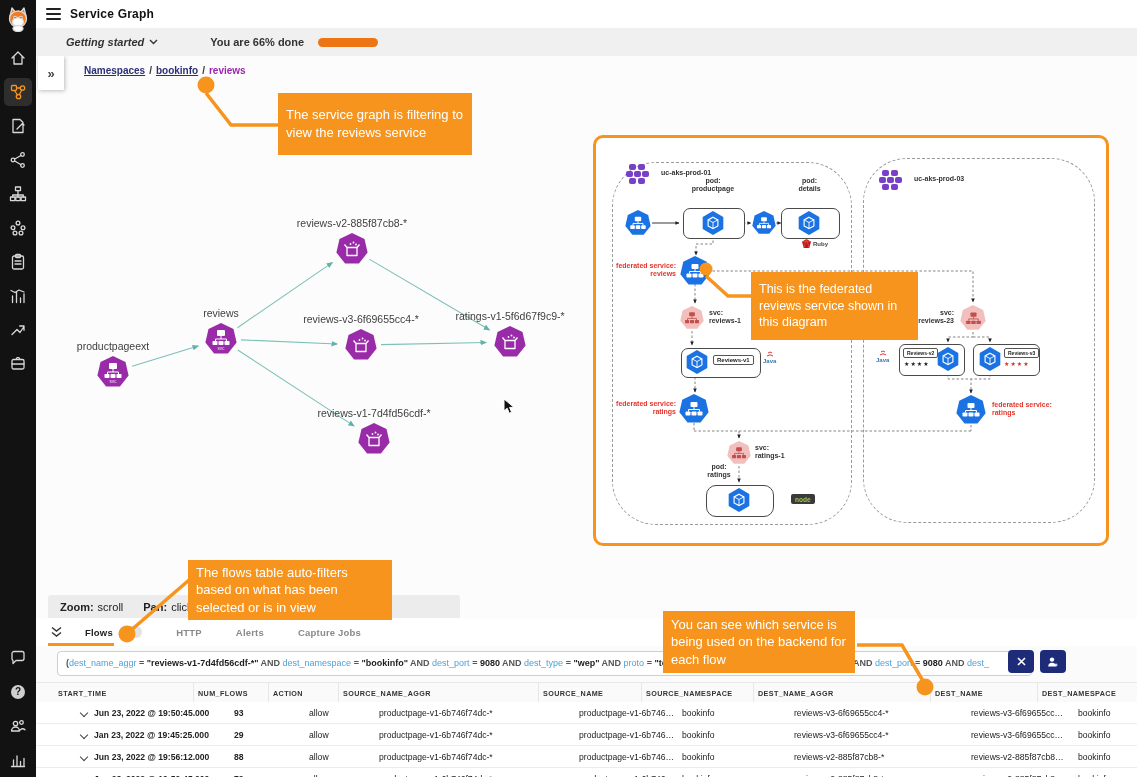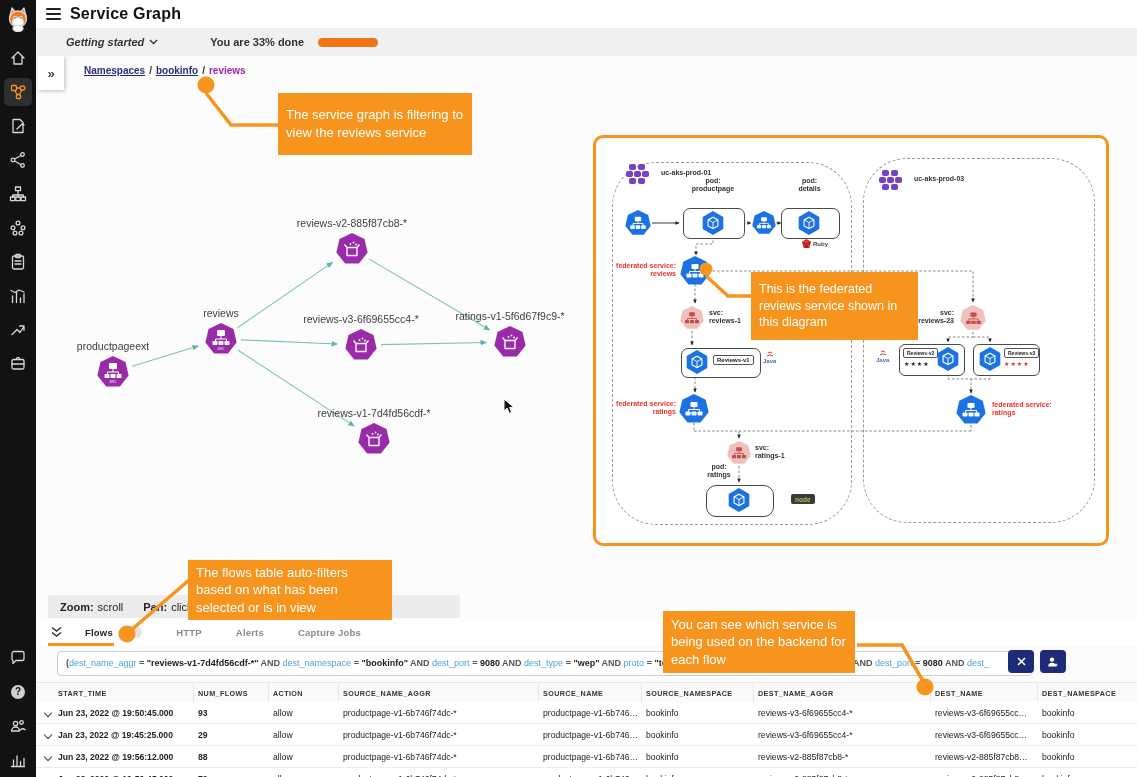--- a/index.html
+++ b/index.html
@@ -12,21 +12,21 @@
   .sb-item{width:28px;height:28px;display:flex;align-items:center;justify-content:center;margin:3px 0;border-radius:5px;cursor:pointer;}
   .sb-item svg{stroke:#d8d8d8;fill:none;stroke-width:1.3;stroke-linecap:round;stroke-linejoin:round;}
   .sb-item.active{background:#2e2e2e;}
   .sb-item.active svg{stroke:#F7941D;}
   .sb-logo{margin:5px 0 8px 0;}
   .sb-spacer{flex:1;}
   
   .topbar{position:absolute;left:36px;top:0;width:1101px;height:28px;background:#fff;z-index:30;display:flex;align-items:center;}
   .hamburger{margin-left:10px;width:15px;cursor:pointer;}
   .hamburger div{height:2px;background:#222;margin:2.6px 0;border-radius:1px;}
-  .page-title{margin-left:9px;font-size:16px;font-weight:800;color:#111;letter-spacing:.2px;}
+  .page-title{margin-left:9px;font-size:12px;font-weight:800;color:#111;letter-spacing:.2px;}
   .onboard{position:absolute;left:36px;top:28px;width:1101px;height:28px;background:#f0f0f0;z-index:30;
            display:flex;align-items:center;font-size:11px;color:#333;}
   .onboard .lbl{font-weight:700;margin-left:30px;font-style:italic;}
   .onboard .chev{margin-left:5px;display:inline-flex;}
   .onboard .done{font-weight:700;margin-left:52px;}
   .progress{width:60px;height:9px;border-radius:5px;background:#ED7514;margin-left:14px;}
   
   .canvas{position:absolute;left:36px;top:56px;width:1101px;height:562px;background:#fcfcfc;z-index:1;}
   .collapse-btn{position:absolute;left:2px;top:0px;width:26px;height:34px;background:#fff;box-shadow:1px 1px 4px rgba(0,0,0,.25);
                 display:flex;align-items:center;justify-content:center;font-size:13px;color:#444;font-weight:700;cursor:pointer;z-index:5;}
@@ -90,21 +90,21 @@
   .search-ic{position:absolute;right:8px;top:5px;}
   .navy-btn{position:absolute;top:4px;width:26px;height:23px;background:#1E2B78;border:none;border-radius:4px;cursor:pointer;
             display:flex;align-items:center;justify-content:center;padding:0;}
   
   .tgrid{display:grid;grid-template-columns:18px 140px 75px 70px 200px 103px 112px 177px 107px 1fr;align-items:center;}
   .thead{position:absolute;left:0;top:64px;width:1101px;height:20px;background:#fafafa;border-top:1px solid #e8e8e8;border-bottom:1px solid #e4e4e4;}
   .thead .th{font-size:7.2px;font-weight:700;color:#333;letter-spacing:.4px;padding-left:4px;height:100%;display:flex;align-items:center;
              border-right:1px solid #e7e7e7;box-sizing:border-box;}
   .thead .th.nob{border-right:none;}
   .trows{position:absolute;left:0;top:84px;width:1101px;}
-  .t-row{height:21px;border-bottom:1px solid #ededed;background:#fff;}
+  .t-row{height:21px;border-bottom:1px solid #ededed;background:#fff;padding-left:36px;}
   .t-row .cell{font-size:8.6px;color:#222;padding-left:4px;white-space:nowrap;overflow:hidden;}
   .t-row .c0{font-weight:700;}
   .t-row .c1{font-weight:600;}
   .rchev{width:5px;height:5px;border-right:1.4px solid #444;border-bottom:1.4px solid #444;transform:rotate(45deg);margin-left:9px;}
   .pre{white-space:pre-line;}
 </style>
 </head>
 <body>
 
 <aside class="sidebar">
@@ -221,21 +221,21 @@
   <span class="page-title">Service Graph</span>
 </header>
 
 <div class="onboard">
   <span class="lbl">Getting started</span>
   <span class="chev">
     <svg width="9" height="6" viewBox="0 0 9 6">
         <path d="M1 1 L4.5 4.5 L8 1" stroke="#333" stroke-width="1.4" fill="none"></path>
       </svg>
   </span>
-  <span class="done">You are 33% done</span>
+  <span class="done">You are 66% done</span>
   <div class="progress"></div>
 </div>
 
 <main class="canvas">
   <div class="collapse-btn">»</div>
   <nav class="breadcrumb">
     <span class="lnk">Namespaces</span><span class="sep">/</span><span class="lnk">bookinfo</span><span class="sep">/</span><span class="cur">reviews</span>
   </nav>
 
   <svg id="graph-svg" width="1101" height="562">

